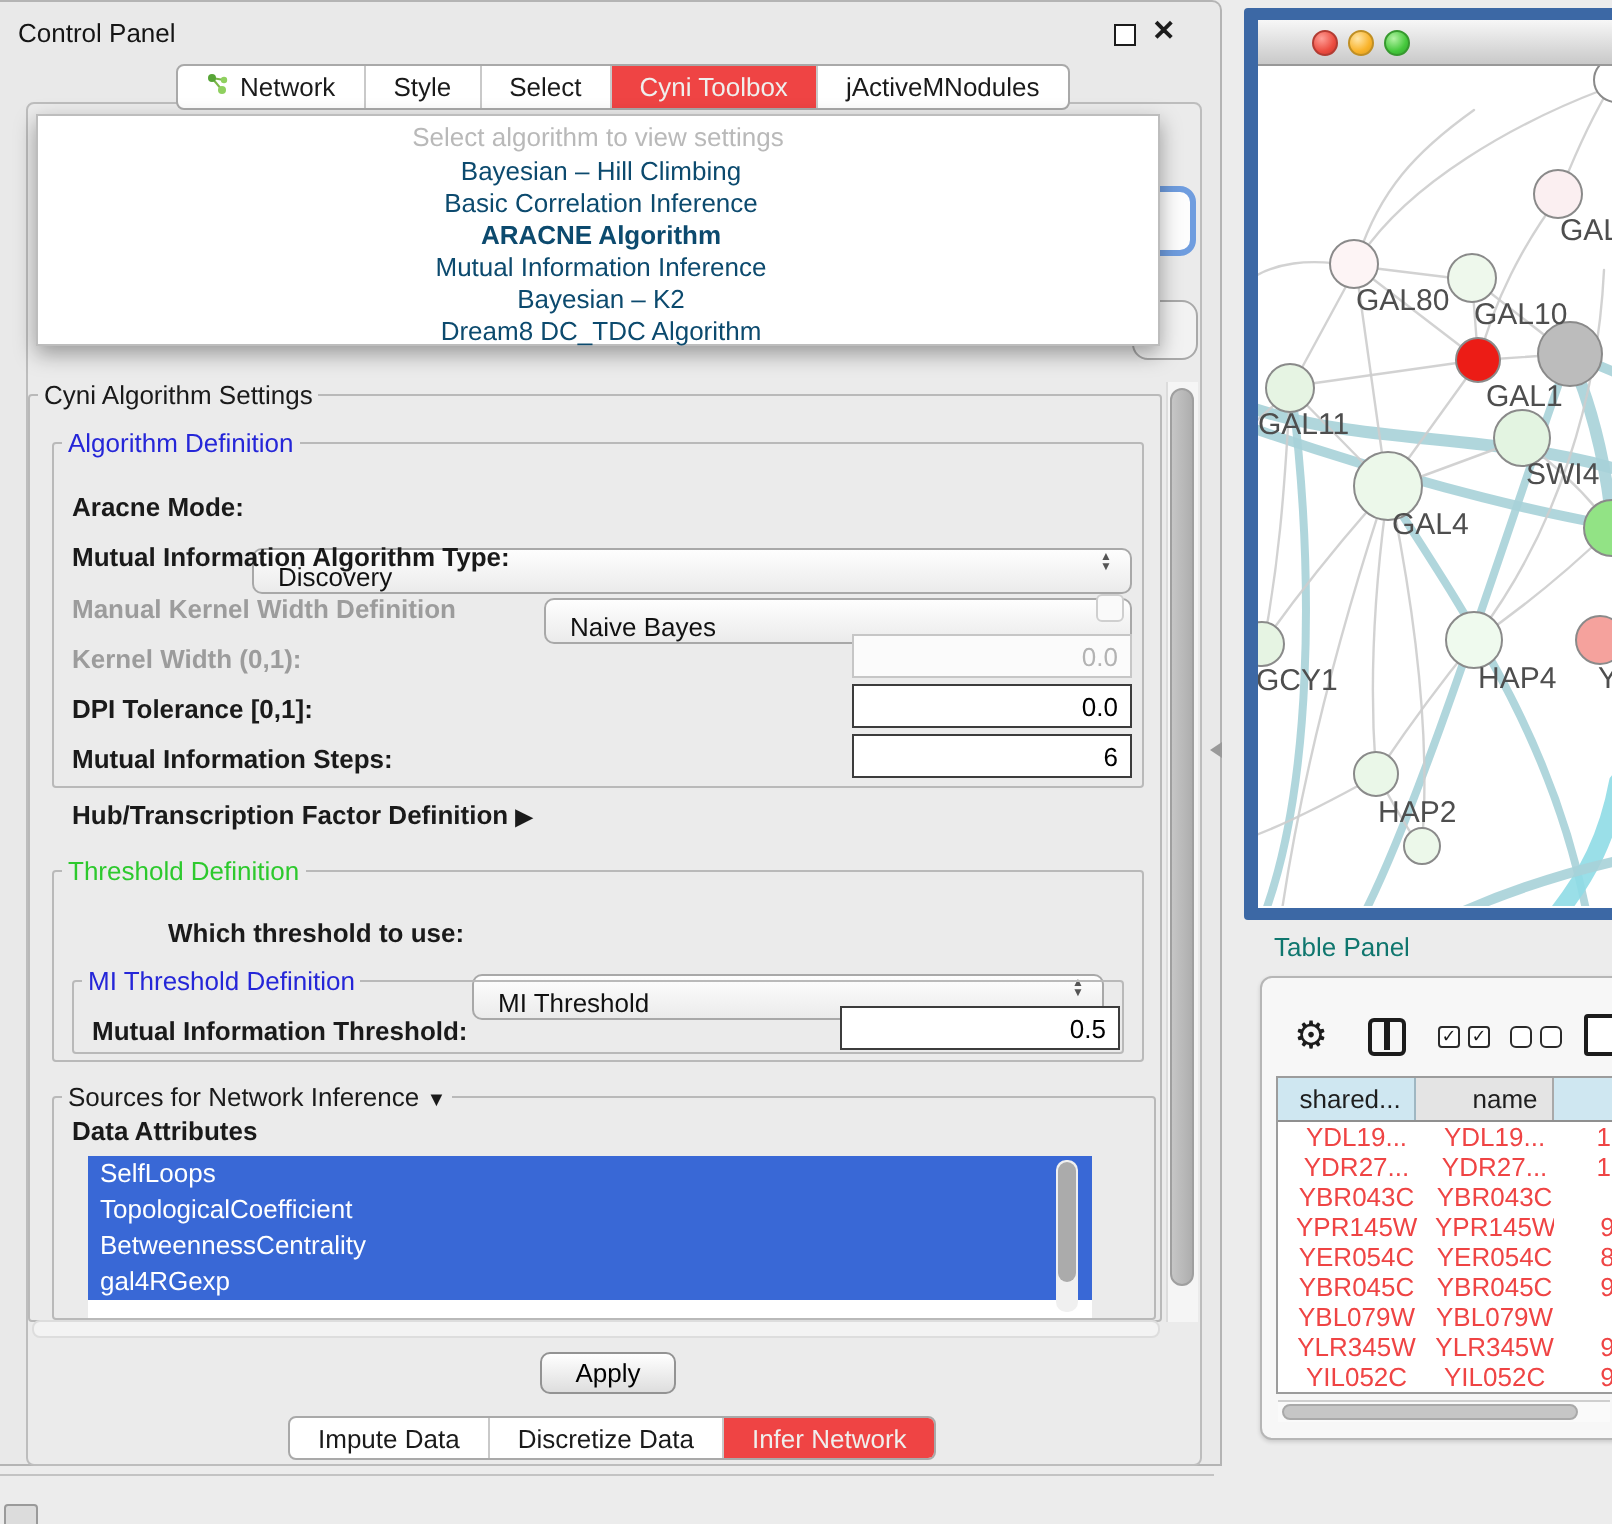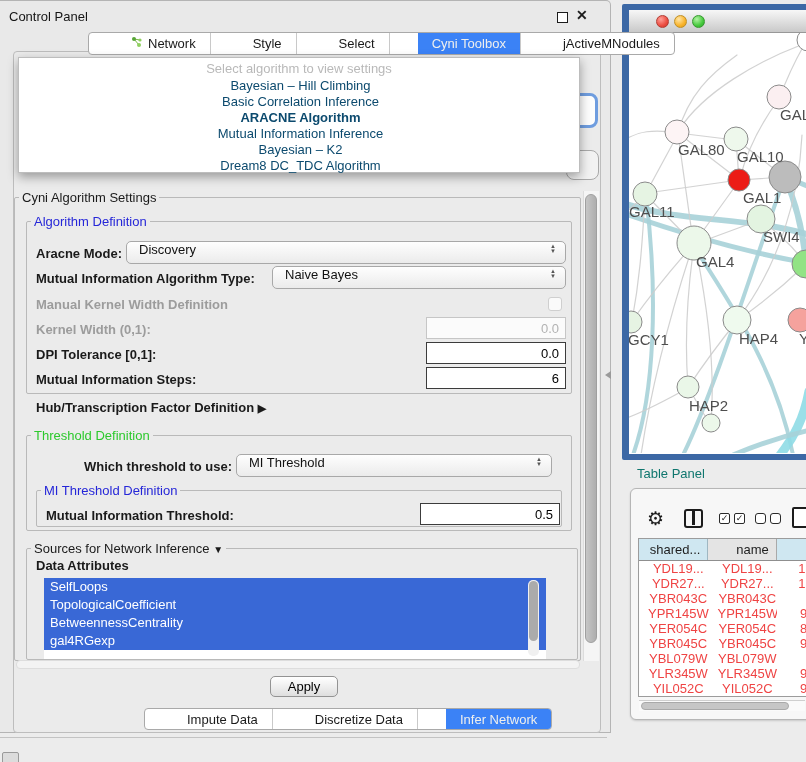--- a/index.html
+++ b/index.html
@@ -17,23 +17,23 @@
     border-radius:0 5px 0 0;
   }
   #cp-title { left:9px; top:8px; font-size:13px; color:#151515; }
   #cp-float { left:557px; top:11px; width:11px; height:11px; border:1.5px solid #1c1c1c; background:#fff; }
   #cp-close { left:576px; top:6px; font-size:14px; font-weight:bold; color:#1c1c1c; }
 
   
   #cp-tabs { left:88px; top:31px; height:23px; display:flex; background:#fff;
     border:1px solid #a9a9a9; border-radius:4px; overflow:hidden; z-index:3; }
   .tab { display:flex; align-items:center; justify-content:center; font-size:13px;
-    color:#1a1a1a; border-right:1px solid #c9c9c9; padding:0 14px; white-space:nowrap;margin-left:28px; }
+    color:#1a1a1a; border-right:1px solid #c9c9c9; padding:0 14px; white-space:nowrap; }
   .tab:last-child { border-right:none; }
-  .tab.sel { background:#3b82f6; color:#efefed; }
+  .tab.sel { background:#ef4444; color:#efefed; }
   .net-ico { margin-right:5px; }
 
   
   #cp-content { left:13px; top:50px; width:588px; height:682px;
     background:#ebebeb; border:1px solid #bdbdbd; border-radius:4px; }
 
   
   #combo-sliver { left:566px; top:92px; width:32px; height:35px; border-radius:8px;
     border:3px solid #6f9ddf; background:#fdfdfd; }
   #widget-sliver { left:566px; top:149px; width:33px; height:30px; border-radius:8px;
@@ -56,21 +56,21 @@
   #fs-algdef   { left:26px; top:213px; width:546px; height:180px; }
   #fs-threshold{ left:26px; top:427px; width:546px; height:103px; }
   #fs-mithresh { left:36px; top:482px; width:526px; height:44px; }
   #fs-sources  { left:26px; top:540px; width:552px; height:119px; }
 
   .lbl { position:absolute; font-size:13px; font-weight:bold; color:#1a1a1a; white-space:nowrap; }
   .lbl.dis { color:#9c9c9c; }
 
   .combo { position:absolute; height:23px; background:linear-gradient(#fefefe,#ebebeb);
     border:1px solid #a8a8a8; border-radius:5px; font-size:13px; color:#111;
-    display:flex; align-items:flex-start; padding-left:12px; }
+    display:flex; align-items:flex-end; padding-left:12px;margin-top:33px; }
   .spinner { position:absolute; right:9px; top:2px; display:flex; flex-direction:column;
     font-size:6px; line-height:5px; color:#555; }
 
   .field { position:absolute; height:22px; background:#fff; border:1px solid #3c3c3c;
     font-size:13px; text-align:right; padding:3px 6px 0 0; color:#000; }
   .field.dis { border:1px solid #c6c6c6; background:#fbfbfb; color:#b3b3b3; }
 
   #manual-kernel-cb { left:548px; top:296px; width:14px; height:14px; border-radius:3px;
     border:1px solid #cfcfcf; background:#fafafa; }
 

